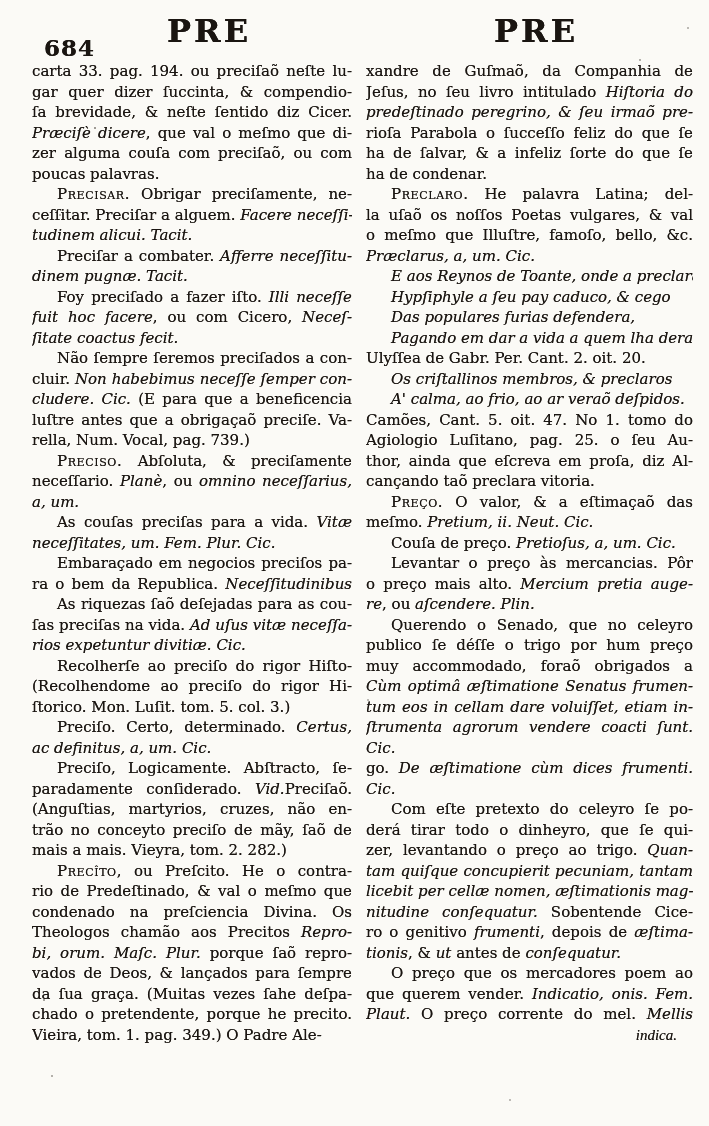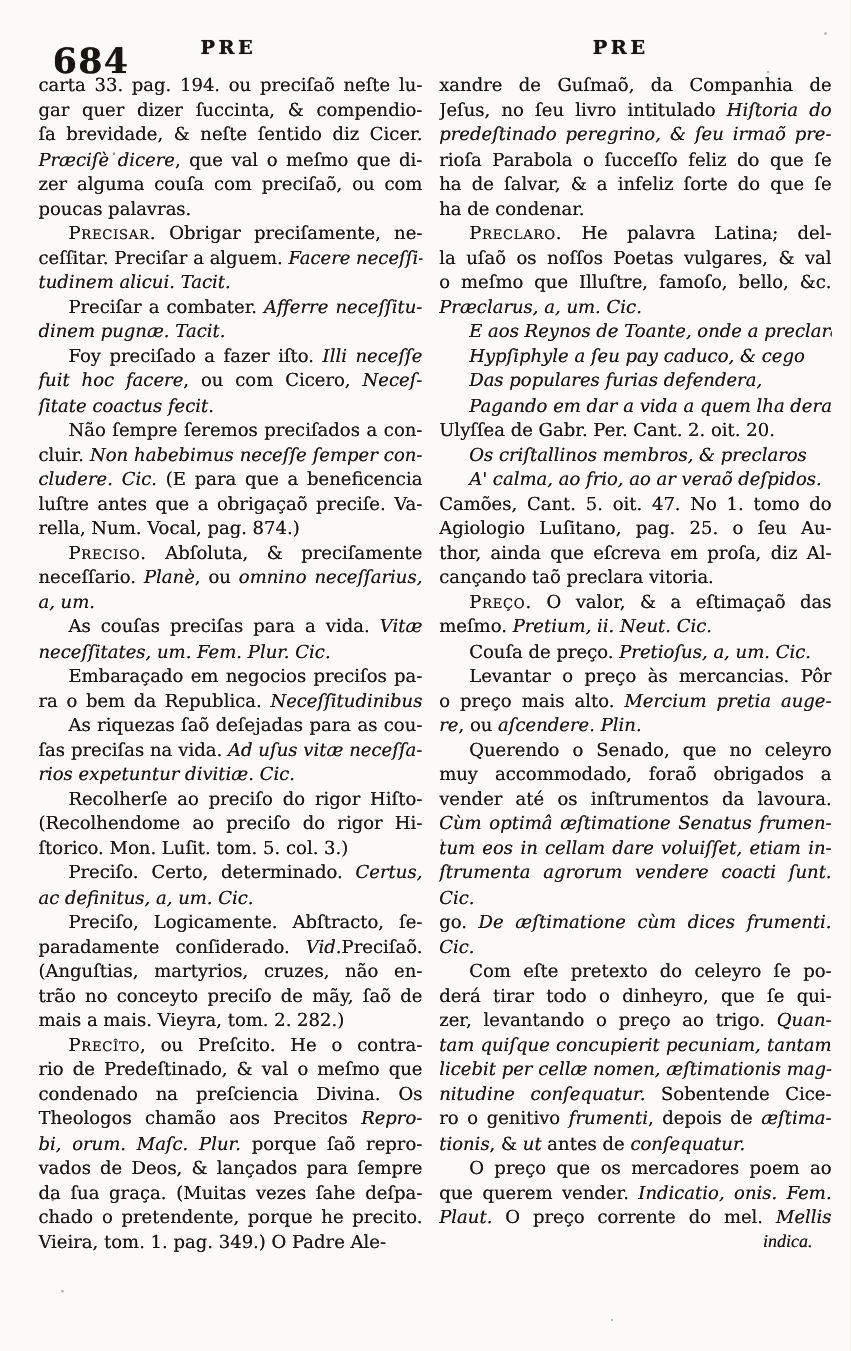--- a/index.html
+++ b/index.html
@@ -17,26 +17,26 @@
       radial-gradient(circle at 246px 96px,  rgba(45,38,30,.4)  0 .8px, transparent 1.4px),
       radial-gradient(circle at 44px 1000px, rgba(45,38,30,.4)  0 .9px, transparent 1.5px),
       radial-gradient(circle at 52px 1076px, rgba(45,38,30,.35) 0 .8px, transparent 1.4px),
       radial-gradient(circle at 640px 60px,  rgba(45,38,30,.35) 0 .8px, transparent 1.4px),
       radial-gradient(circle at 688px 28px,  rgba(45,38,30,.3)  0 .9px, transparent 1.5px),
       radial-gradient(circle at 368px 700px, rgba(45,38,30,.3)  0 .7px, transparent 1.3px),
       radial-gradient(circle at 510px 1100px,rgba(45,38,30,.3)  0 .7px, transparent 1.3px);
   }
   .pagenum{
     position:absolute;left:44px;top:34px;
-    font-size:29px;font-weight:700;letter-spacing:1px;
+    font-size:23px;font-weight:700;letter-spacing:1px;
     text-shadow:0 0 .6px currentColor;
   }
   .rh{
-    position:absolute;top:30px;
-    font-size:16px;font-weight:700;letter-spacing:3px;
+    position:absolute;top:12px;
+    font-size:32px;font-weight:700;letter-spacing:3px;
     text-shadow:0 0 .6px currentColor;
   }
   .rh-left{left:167px;}
   .rh-right{left:494px;}
   .columns{
     position:absolute;top:61px;left:32px;
     display:flex;gap:14px;
   }
   .col{width:320px;}
   .col-right{width:327px;}
@@ -73,21 +73,21 @@
         <div class="ln nj"><span class="i">tudinem alicui. Tacit.</span></div>
         <div class="ln ind"><span>Preciſar a combater. </span><span class="i">Afferre neceſſitu-</span></div>
         <div class="ln nj"><span class="i">dinem pugnæ. Tacit.</span></div>
         <div class="ln ind"><span>Foy preciſado a fazer iſto. </span><span class="i">Illi neceſſe</span></div>
         <div class="ln"><span class="i">fuit hoc facere</span><span>, ou com Cicero, </span><span class="i">Neceſ-</span></div>
         <div class="ln nj"><span class="i">ſitate coactus fecit.</span></div>
         <div class="ln ind"><span>Não ſempre ſeremos preciſados a con-</span></div>
         <div class="ln"><span>cluir. </span><span class="i">Non habebimus neceſſe ſemper con-</span></div>
         <div class="ln"><span class="i">cludere. Cic.</span><span> (E para que a beneficencia</span></div>
         <div class="ln"><span>luſtre antes que a obrigaçaõ preciſe. Va-</span></div>
-        <div class="ln nj"><span>rella, Num. Vocal, pag. 874.)</span></div>
+        <div class="ln nj"><span>rella, Num. Vocal, pag. 739.)</span></div>
         <div class="ln ind"><span class="sc">Preciso.</span><span> Abſoluta, &amp; preciſamente</span></div>
         <div class="ln"><span>neceſſario. </span><span class="i">Planè</span><span>, ou </span><span class="i">omnino neceſſarius,</span></div>
         <div class="ln nj"><span class="i">a, um.</span></div>
         <div class="ln ind"><span>As couſas preciſas para a vida. </span><span class="i">Vitæ</span></div>
         <div class="ln nj"><span class="i">neceſſitates, um. Fem. Plur. Cic.</span></div>
         <div class="ln ind"><span>Embaraçado em negocios preciſos pa-</span></div>
         <div class="ln"><span>ra o bem da Republica. </span><span class="i">Neceſſitudinibus</span></div>
         <div class="ln ind"><span>As riquezas ſaõ deſejadas para as cou-</span></div>
         <div class="ln"><span>ſas preciſas na vida. </span><span class="i">Ad uſus vitæ neceſſa-</span></div>
         <div class="ln nj"><span class="i">rios expetuntur divitiæ. Cic.</span></div>
@@ -133,22 +133,22 @@
         <div class="ln"><span>Agiologio Luſitano, pag. 25. o ſeu Au-</span></div>
         <div class="ln"><span>thor, ainda que eſcreva em proſa, diz Al-</span></div>
         <div class="ln nj"><span>cançando taõ preclara vitoria.</span></div>
         <div class="ln ind"><span class="sc">Preço.</span><span> O valor, &amp; a eſtimaçaõ das</span></div>
         <div class="ln nj"><span>meſmo. </span><span class="i">Pretium, ii. Neut. Cic.</span></div>
         <div class="ln ind nj"><span>Couſa de preço. </span><span class="i">Pretioſus, a, um. Cic.</span></div>
         <div class="ln ind"><span>Levantar o preço às mercancias. Pôr</span></div>
         <div class="ln"><span>o preço mais alto. </span><span class="i">Mercium pretia auge-</span></div>
         <div class="ln nj"><span class="i">re</span><span>, ou </span><span class="i">aſcendere. Plin.</span></div>
         <div class="ln ind"><span>Querendo o Senado, que no celeyro</span></div>
+        <div class="ln"><span>publico ſe déſſe o trigo por hum preço</span></div>
         <div class="ln"><span>muy accommodado, foraõ obrigados a</span></div>
-        <div class="ln"><span>vender até os inſtrumentos da lavoura.</span></div>
         <div class="ln"><span class="i">Cùm optimâ æſtimatione Senatus frumen-</span></div>
         <div class="ln"><span class="i">tum eos in cellam dare voluiſſet, etiam in-</span></div>
         <div class="ln"><span class="i">ſtrumenta agrorum vendere coacti ſunt.</span></div>
         <div class="ln nj"><span class="i">Cic.</span></div>
         <div class="ln"><span>go. </span><span class="i">De æſtimatione cùm dices frumenti.</span></div>
         <div class="ln nj"><span class="i">Cic.</span></div>
         <div class="ln ind"><span>Com eſte pretexto do celeyro ſe po-</span></div>
         <div class="ln"><span>derá tirar todo o dinheyro, que ſe qui-</span></div>
         <div class="ln"><span>zer, levantando o preço ao trigo. </span><span class="i">Quan-</span></div>
         <div class="ln"><span class="i">tam quiſque concupierit pecuniam, tantam</span></div>

